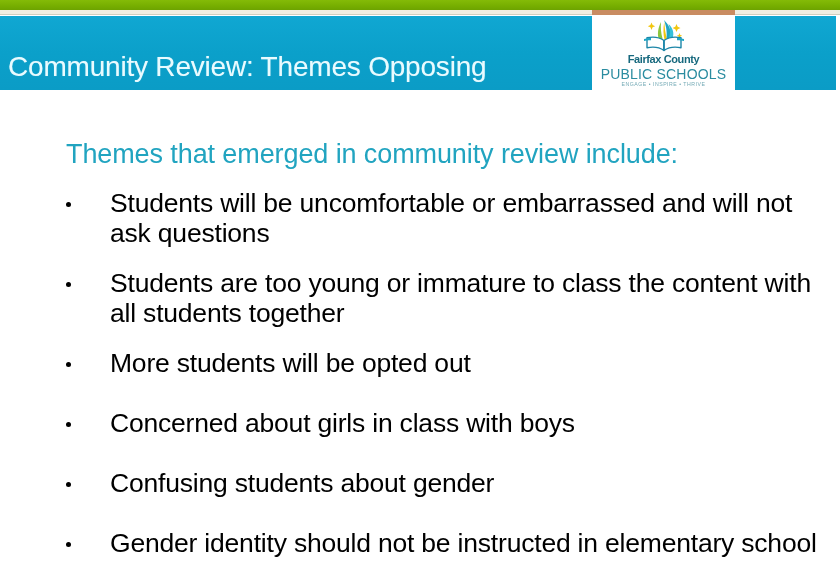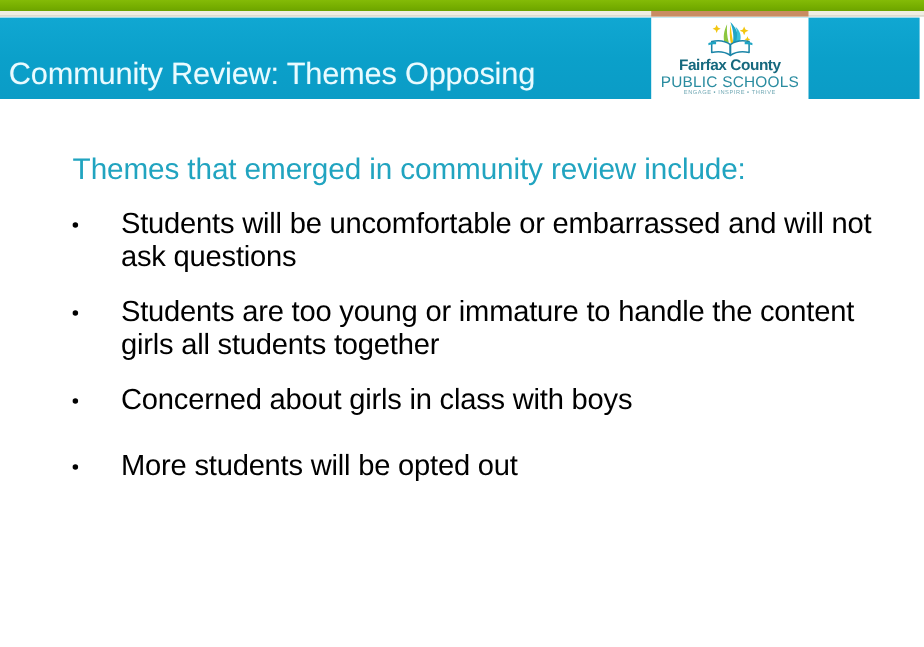--- a/index.html
+++ b/index.html
@@ -98,21 +98,21 @@
     transform: translateX(-50%);
     width: 62px;
     height: 34px;
   }
   .logo-word1 {
     position: absolute;
     left: 0;
     top: 35px;
     width: 143px;
     text-align: center;
-    font-size: 14px;
+    font-size: 11px;
     line-height: 17px;
     font-weight: bold;
     color: #17697e;
     letter-spacing: -0.4px;
     white-space: nowrap;
   }
   .logo-word2 {
     position: absolute;
     left: 0;
     top: 51px;
@@ -236,31 +236,39 @@
 
     <div class="bullets">
 
       <div class="bullet loose">
         <span class="dot"></span>
         <p class="btext">Students will be uncomfortable or embarrassed and will not ask questions</p>
       </div>
 
       <div class="bullet loose">
         <span class="dot"></span>
-        <p class="btext">Students are too young or immature to handle the content girls all students together</p>
+        <p class="btext">Students are too young or immature to class the content with all students together</p>
+      </div>
+
+      <div class="bullet loose">
+        <span class="dot"></span>
+        <p class="btext">More students will be opted out</p>
       </div>
 
       <div class="bullet loose">
         <span class="dot"></span>
         <p class="btext">Concerned about girls in class with boys</p>
       </div>
 
       <div class="bullet loose">
         <span class="dot"></span>
-        <p class="btext">More students will be opted out</p>
-      </div>
-
-
+        <p class="btext">Confusing students about gender</p>
+      </div>
+
+      <div class="bullet">
+        <span class="dot"></span>
+        <p class="btext">Gender identity should not be instructed in elementary school</p>
+      </div>
 
     </div>
   </div>
 
 </div>
 
 </body></html>

